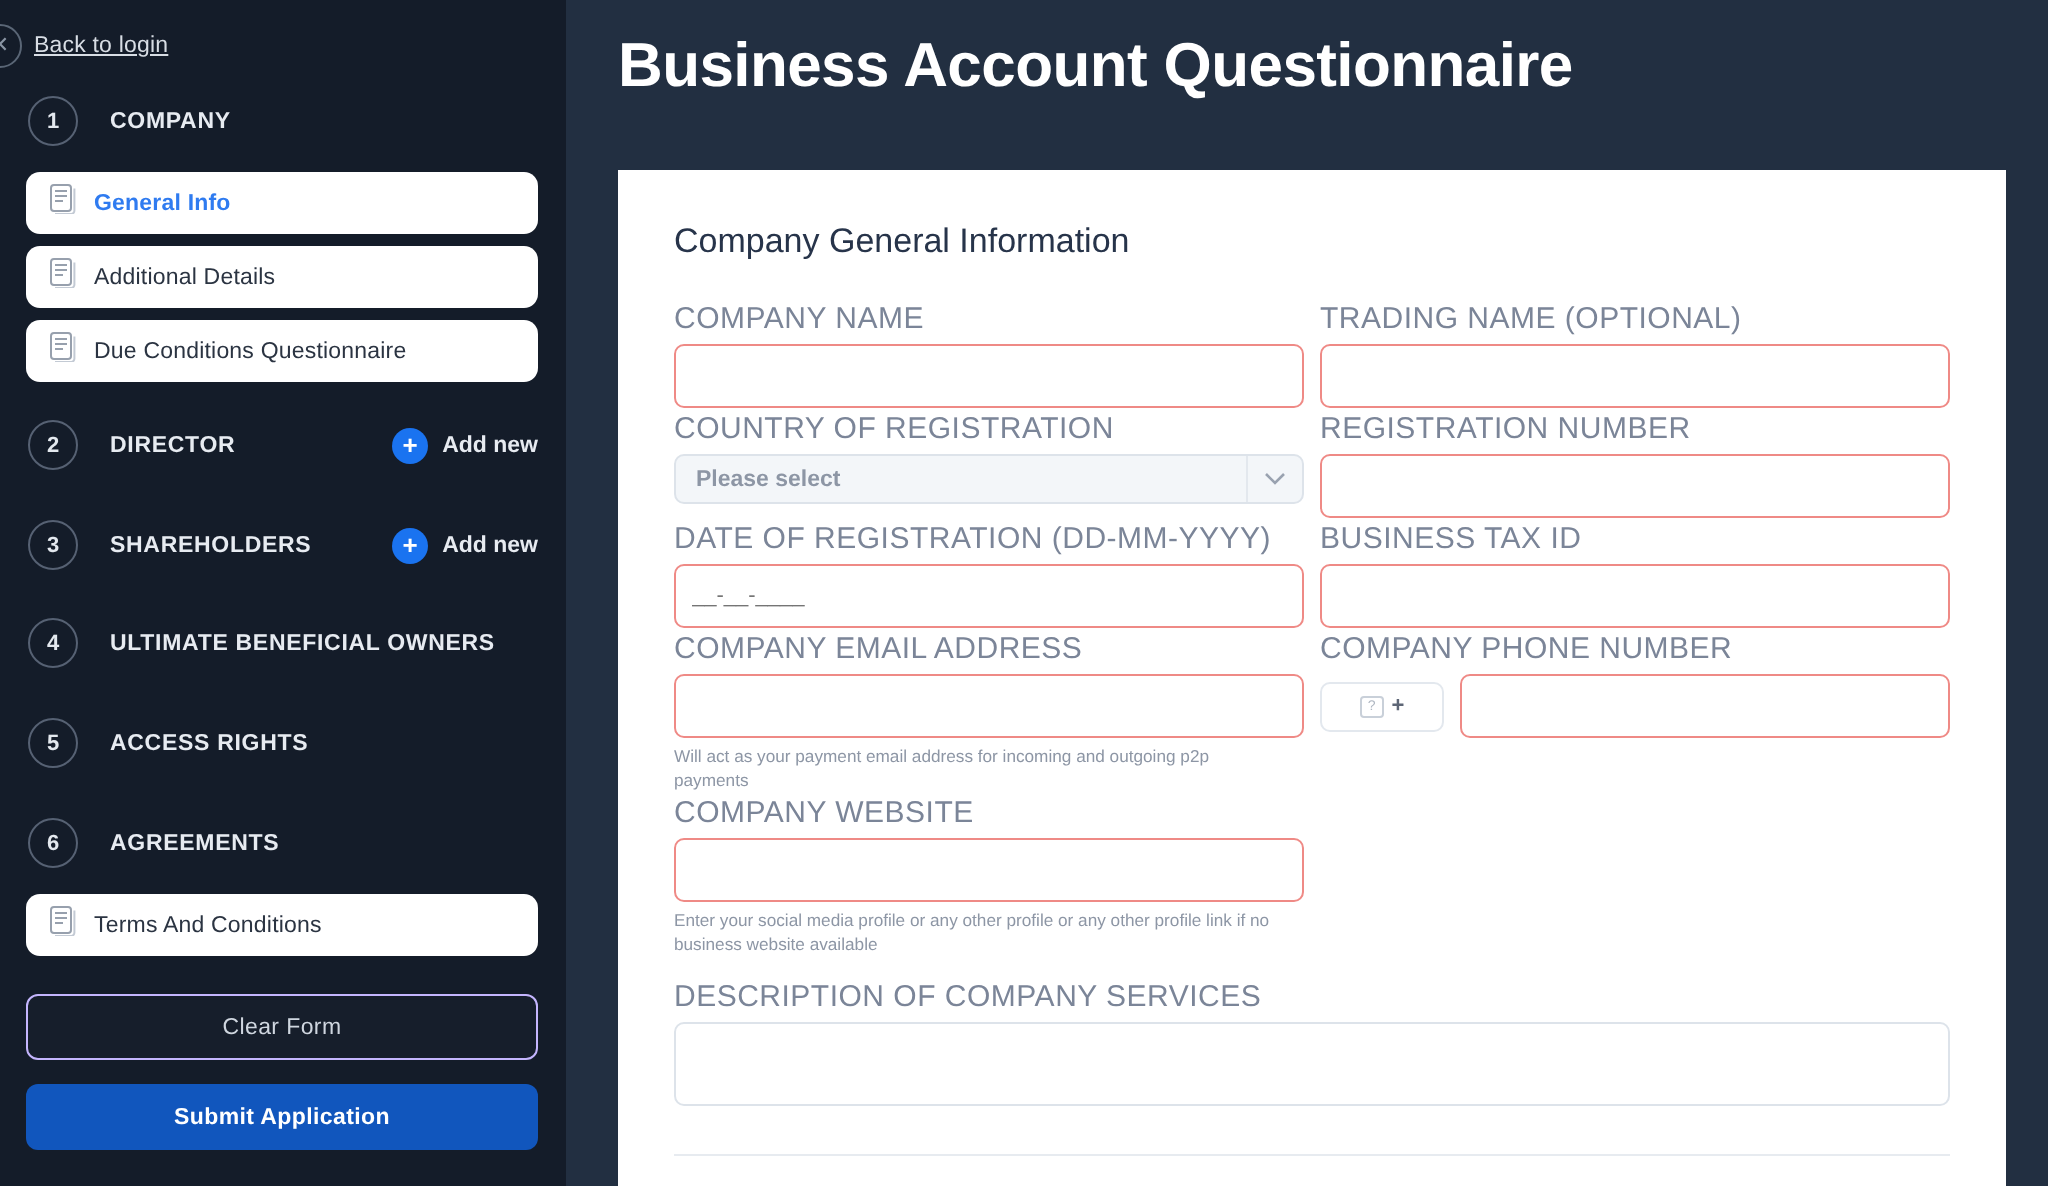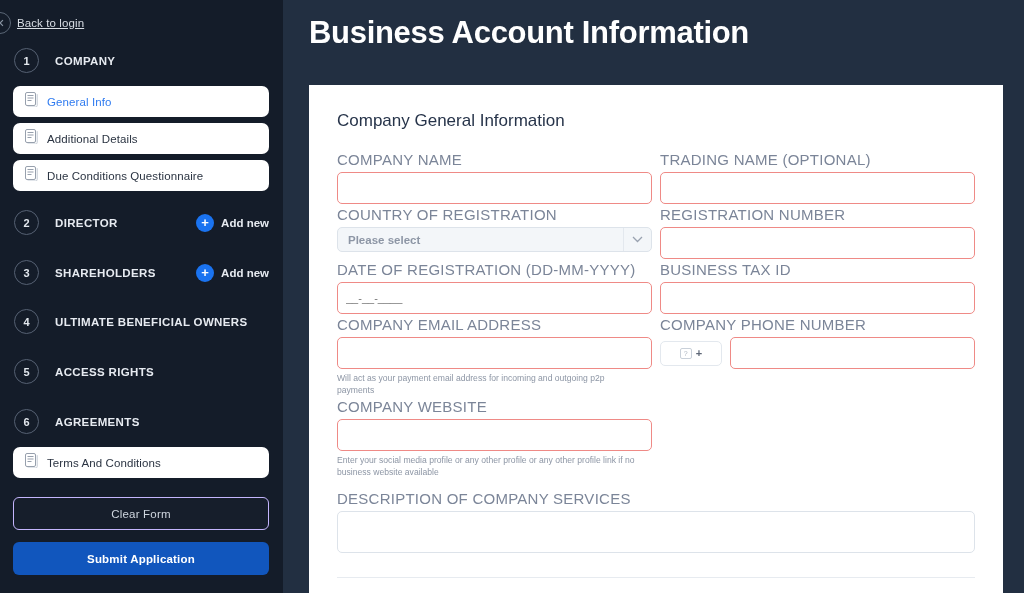--- a/index.html
+++ b/index.html
@@ -54,21 +54,21 @@
     display: flex; align-items: center; justify-content: center;
   }
   .add-new-label { margin-left: 7px; color: #e7ebf1; font-size: 11.5px; font-weight: 700; }
 
   .doc-card {
     position: absolute; left: 13px; width: 256px; height: 31px;
     background: #ffffff; border-radius: 7px;
     display: flex; align-items: center; padding-left: 12px;
   }
   .doc-card .lbl { margin-left: 9px; font-size: 11.5px; color: #2b3442; letter-spacing: .1px; }
-  .doc-card.active .lbl { color: #2f7bf0; font-weight: 400; }
+  .doc-card.active .lbl { color: #2f7bf0; font-weight: 700; }
 
   .sb-btn {
     position: absolute; left: 13px; width: 256px; height: 33px;
     border-radius: 6px; display: flex; align-items: center; justify-content: center;
     font-size: 11.5px; letter-spacing: .2px;
   }
   #clear-form { top: 497px; border: 1px solid #c4b5fd; color: #cfd6df; background: #161e2b; }
   #submit-app { top: 542px; background: #1156bd; color: #ffffff; font-weight: 700; }
 
   
@@ -233,21 +233,21 @@
             <path d="M12.2 2.2v11.2a1.6 1.6 0 0 1-1.6 1.6H2.5" fill="none" stroke="#c3cad4"></path>
           </svg>
       </span>
       <span class="lbl">Terms And Conditions</span>
     </div>
 
     <div class="sb-btn" id="clear-form">Clear Form</div>
     <div class="sb-btn" id="submit-app">Submit Application</div>
   </div>
 
-  <div id="page-title">Business Account Information</div>
+  <div id="page-title">Business Account Questionnaire</div>
 
   <div id="panel">
     <div id="section-title">Company General Information</div>
 
     <div class="field" style="left:28px; top:66px; width:315px;">
       <label class="f-label">COMPANY NAME</label>
       <input class="f-input" type="text" value="" placeholder="" style="">
     </div>
     <div class="field" style="left:351px; top:66px; width:315px;">
       <label class="f-label">TRADING NAME (OPTIONAL)</label>

